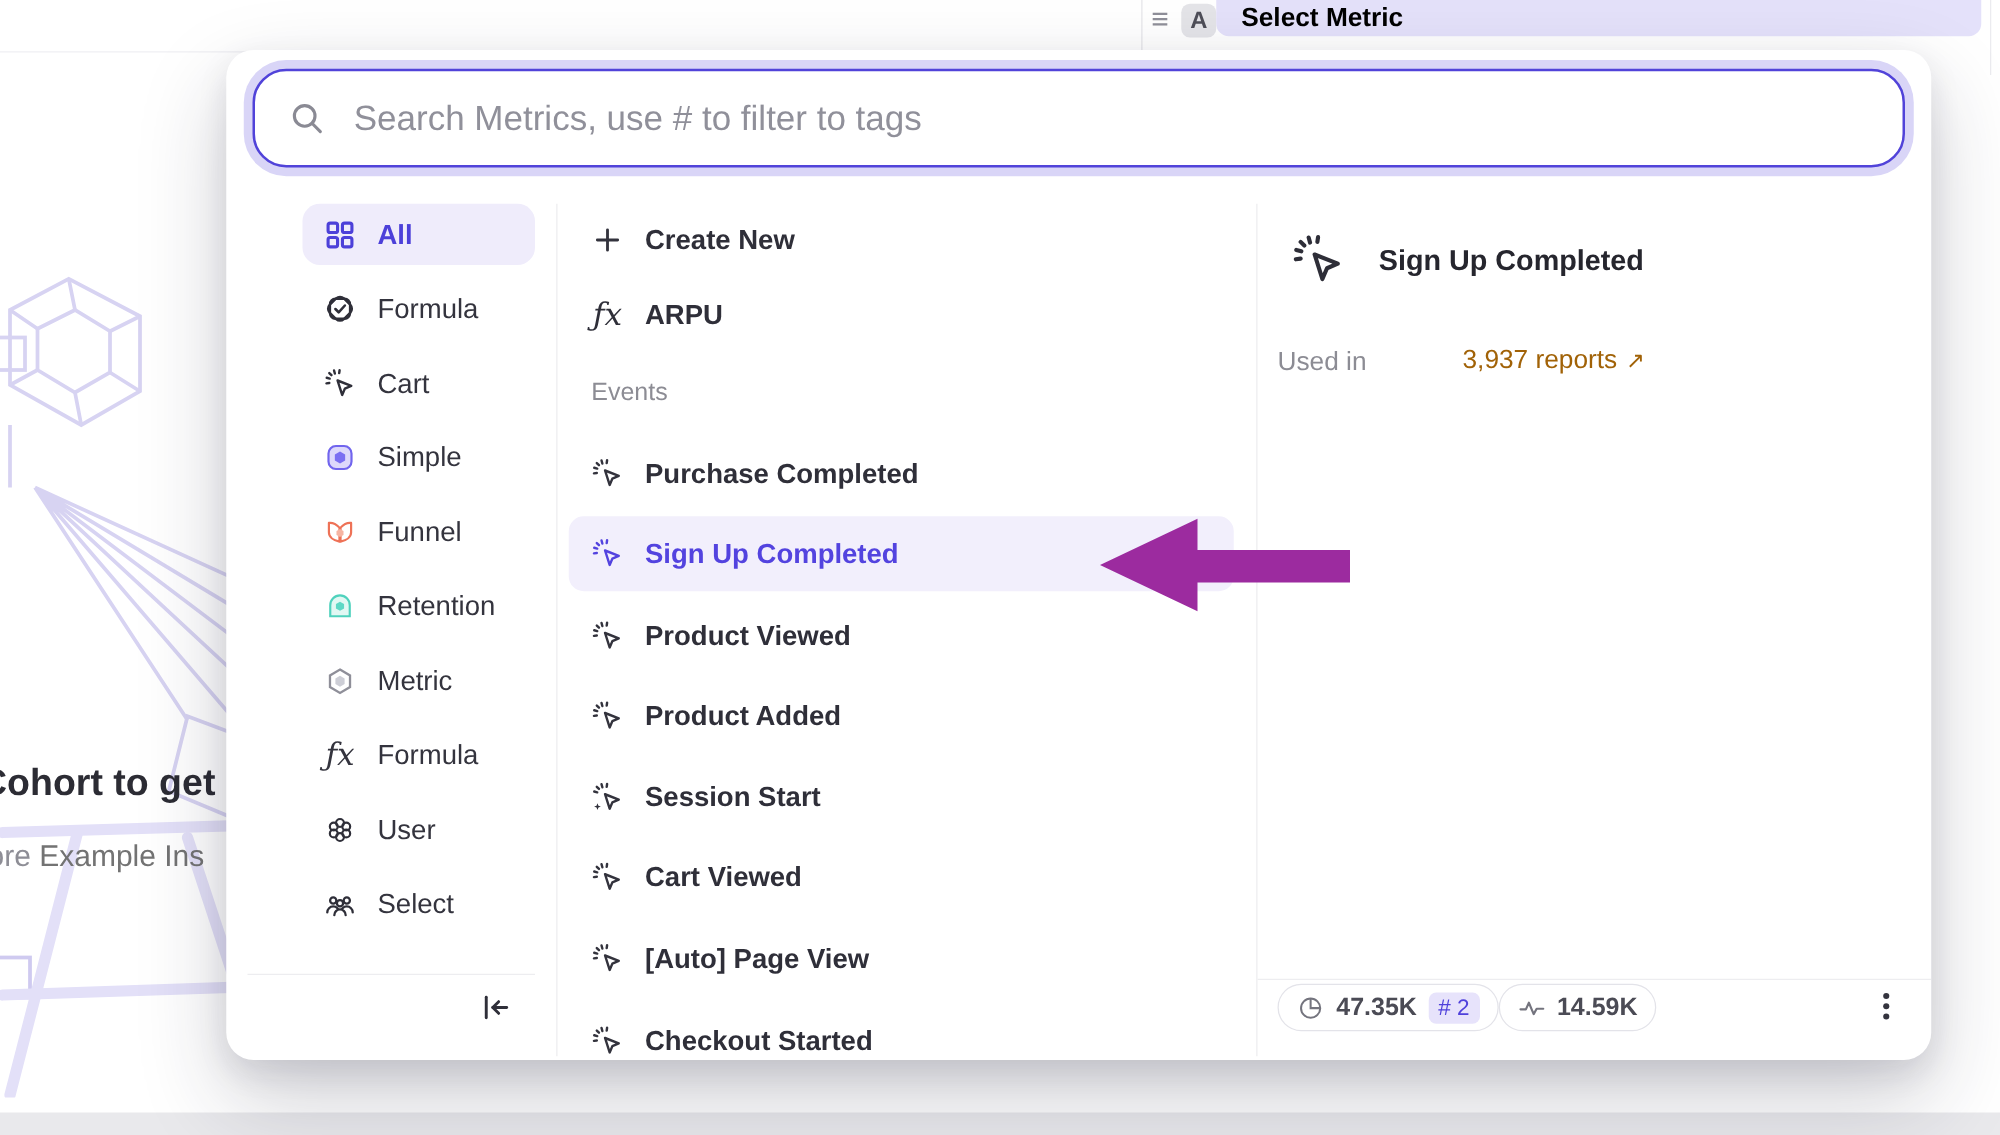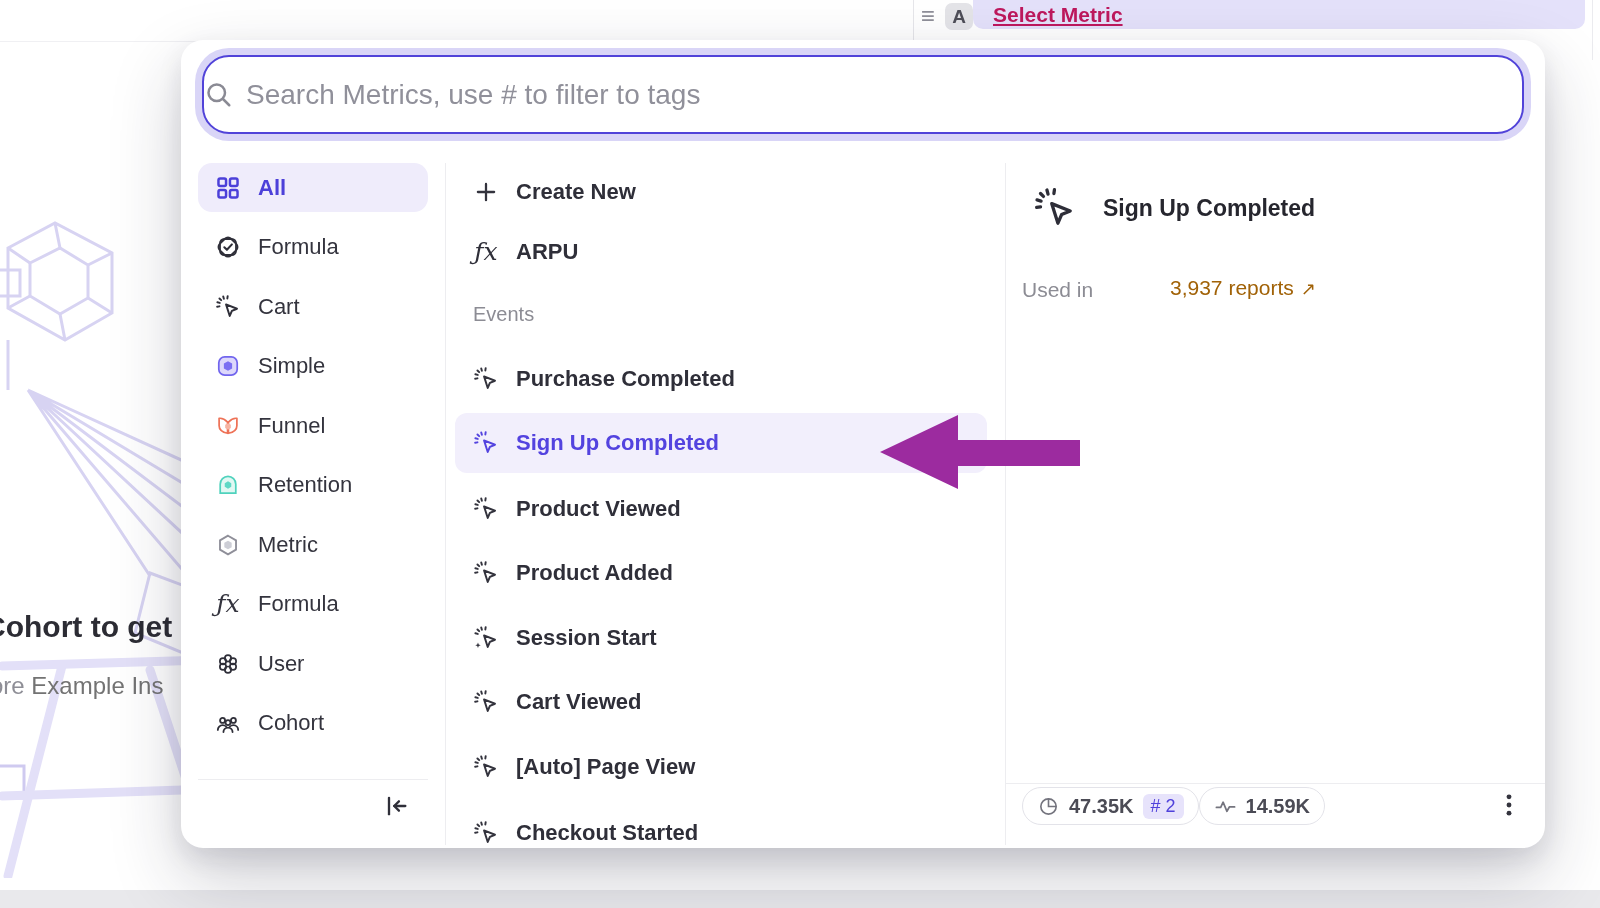--- a/index.html
+++ b/index.html
@@ -15,41 +15,41 @@
   .bottom-strip { left:0; bottom:0; width:1600px; height:18px; background:#e9e9ec; }
   .top-vline   { left:913px; top:0; width:1px; height:41px; background:#e6e6ea; }
   .top-hline   { left:0; top:41px; width:896px; height:1px; background:#f0f0f3; }
   .right-card-line { left:1592px; top:0; width:1px; height:60px; background:#ebebef; }
   .drag-handle { left:921px; top:4px; font-size:24px; color:#8f8f99; line-height:24px; }
   .badge-a { left:945px; top:3px; width:28px; height:27px; background:#e4e4e8; border-radius:7px;
              display:flex; align-items:center; justify-content:center;
              font-size:19px; font-weight:700; color:#4e4e58; }
   .metric-row { left:973px; top:0; width:612px; height:29px; background:#e4e1fa;
                 border-radius:0 0 10px 10px; display:flex; align-items:center; padding-left:20px;
-                font-size:21px; font-weight:600; color:#be185d;text-decoration:underline; }
+                font-size:21px; font-weight:600; color:#000000; }
   .partial-heading { left:-16px; top:610px; font-size:30px; font-weight:700; color:#2c2c34; white-space:nowrap; }
   .partial-linkline { left:-10px; top:672px; font-size:24px; white-space:nowrap; }
   .partial-linkline .gray { color:#8e8e96; }
   .partial-linkline .link { color:#737373; font-weight:400;text-align:right; }
 
   
   .modal { left:181px; top:40px; width:1364px; height:808px; background:#fff; border-radius:22px;
            box-shadow:0 10px 24px rgba(30,30,55,.10), 0 30px 70px rgba(30,30,55,.22); z-index:2; overflow:hidden; }
   .search-ring { left:14px; top:8px; width:1336px; height:93px; background:#d9d5f7; border-radius:34px; }
   .search-box { position:absolute; inset:7px; background:#fff; border:2px solid #5143d9; border-radius:27px;
-                display:flex; align-items:center; gap:12px; }
+                display:flex; align-items:center; padding-left:27px; gap:22px; }
   .search-placeholder { font-size:28px; color:#90909a; }
 
   .divider-v { width:1px; top:123px; height:682px; background:#ededf0; }
   .dv1 { left:264px; } .dv2 { left:824px; }
 
   
   .sidebar { left:17px; top:123px; width:230px; display:flex; flex-direction:column; gap:10.5px; }
   .srow { height:49px; display:flex; align-items:center; padding-left:17px; gap:17px;
-          border-radius:14px; font-size:22px; font-weight:500; color:#34343e; cursor:pointer; }
+          border-radius:14px; font-size:22px; font-weight:500; color:#34343e; cursor:pointer;margin-left:44px; }
   .srow .ic { width:26px; height:26px; color:#2f2f39; }
   .srow.selected { background:#efecfb; color:#4c40d9; font-weight:600; }
   .srow.selected .ic { color:#4c40d9; }
   .side-foot-line { left:17px; top:739px; width:230px; height:1px; background:#ededf0; }
   .collapse-btn { left:199px; top:750px; width:32px; height:32px; display:flex; align-items:center; justify-content:center; cursor:pointer; }
 
   
   .mrow { left:274px; width:532px; height:44px; display:flex; align-items:center; padding-left:18px; gap:17px;
           font-size:22px; font-weight:600; color:#2f2f39; border-radius:12px; cursor:pointer; }
   .mrow .ic { width:26px; height:26px; color:#33333d; flex:none; }
@@ -282,21 +282,21 @@
     <div class="srow">
       <svg class="icon ic">
           <use href="#i-user"></use>
         </svg>
       <span>User</span>
     </div>
     <div class="srow">
       <svg class="icon ic">
           <use href="#i-cohort"></use>
         </svg>
-      <span>Cohort</span>
+      <span>Select</span>
     </div>
   </div>
   <div class="abs side-foot-line"></div>
   <div class="abs collapse-btn">
     <svg class="icon" width="28" height="28">
         <use href="#i-collapse"></use>
       </svg>
   </div>
 
   <div class="abs mrow" style="top:130px">

